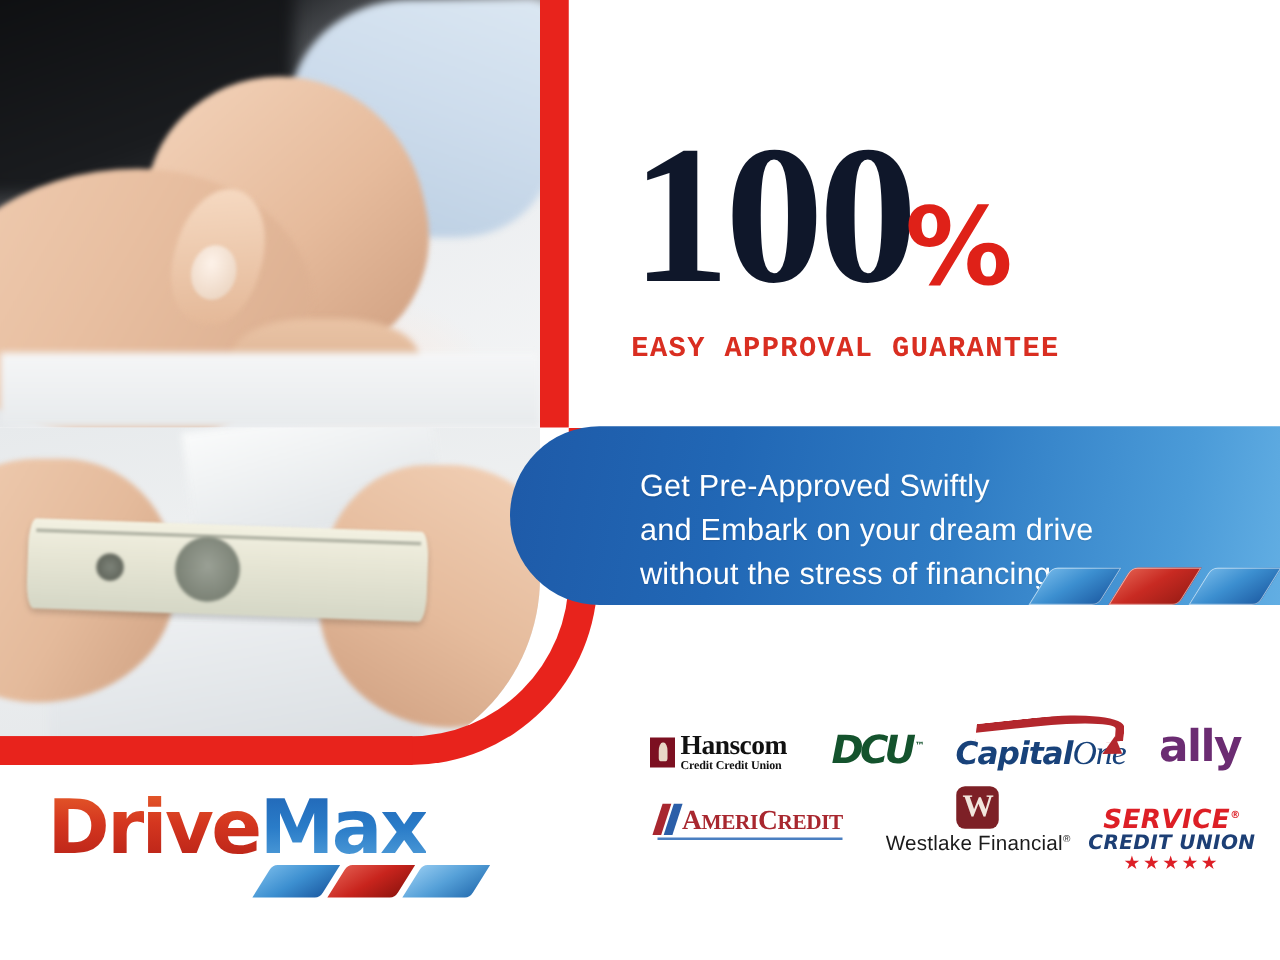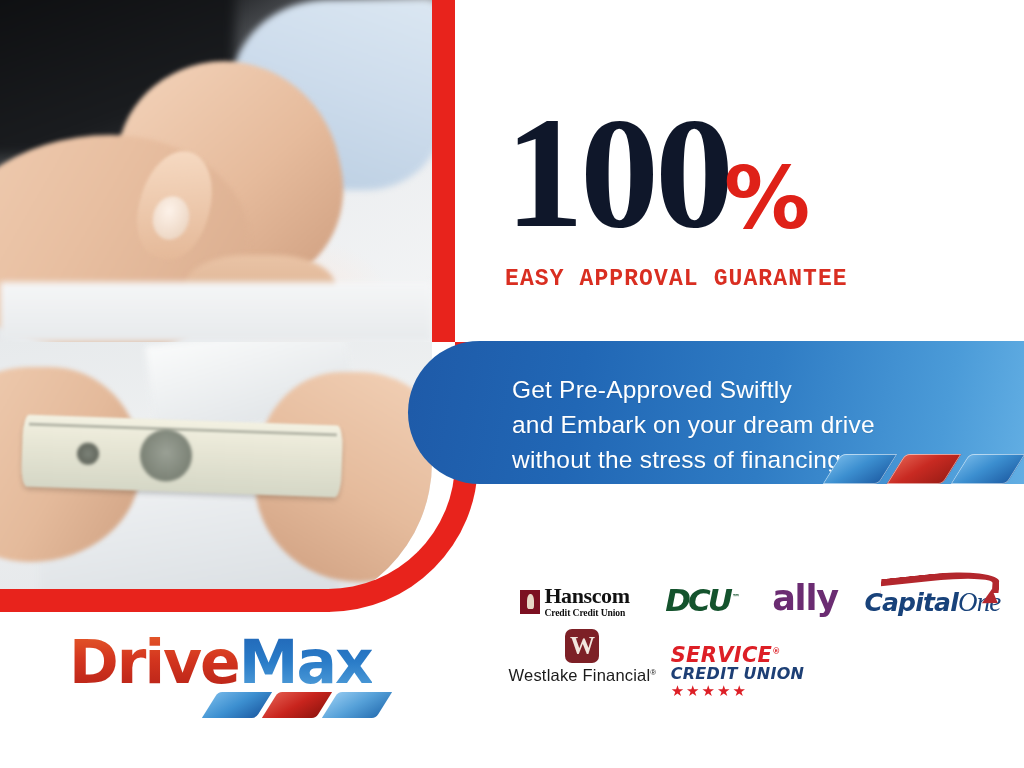--- a/index.html
+++ b/index.html
@@ -368,21 +368,21 @@
     font-size: 25px; font-weight: bold;
     line-height: 34px;
   }
   .westlake .wname {
     font-family: "Liberation Sans", sans-serif;
     font-size: 16.5px; color: #1b1b1b; letter-spacing: 0.2px;
   }
   .westlake .wname sup { font-size: 8px; }
 
   
-  .servicecu { line-height: 1.02; margin-top: 29px; }
+  .servicecu { text-align: center; line-height: 1.02; margin-top: 29px; }
   .servicecu .s1 {
     font-family: "DejaVu Sans", sans-serif;
     font-size: 21px; font-weight: bold; font-style: italic;
     color: #dd1f26; letter-spacing: 0.3px;
   }
   .servicecu .s1 sup { font-size: 8px; }
   .servicecu .s2 {
     font-family: "DejaVu Sans", sans-serif;
     font-size: 16px; font-weight: bold; font-style: italic;
     color: #1d3f75; letter-spacing: 0.3px;
@@ -395,21 +395,20 @@
   #drivemax {
     position: absolute;
     left: 38px; top: 632px;
   }
   #dm-word {
     font-family: "DejaVu Sans", sans-serif;
     font-size: 60px;
     font-weight: bold;
     letter-spacing: -2px;
     line-height: 1;
-    margin-left: 31px;
   }
   #dm-drive {
     background: linear-gradient(180deg,#e8622c 0%, #d4361f 45%, #b31f17 100%);
     -webkit-background-clip: text; background-clip: text;
     color: transparent;
   }
   #dm-max {
     background: linear-gradient(180deg,#1f63b4 0%, #2a7cc8 50%, #5aa6dd 100%);
     -webkit-background-clip: text; background-clip: text;
     color: transparent;
@@ -493,34 +492,45 @@
             <div class="name">Hanscom</div>
             <div class="sub">Credit Credit Union</div>
           </div>
         </div>
       </div>
       <div class="logo-slot" style="width:105px;">
         <div class="dcu">
           <span>DCU</span><span class="tm">™</span>
         </div>
       </div>
-      <div class="logo-slot" style="width:100px;">
-        <div class="ally">ally</div>
-      </div>
       <div class="logo-slot" style="width:155px;">
         <div class="capone">
           <div class="swoosh"></div>
           <div class="words">
             <span>Capital</span><span class="one">One</span>
           </div>
         </div>
       </div>
+      <div class="logo-slot" style="width:100px;">
+        <div class="ally">ally</div>
+      </div>
     </div>
 
     <div class="logo-row" style="height:66px; margin-top:6px;">
+      <div class="logo-slot" style="width:200px;">
+        <div class="americredit">
+          <div>
+            <span class="slashes">
+              <span class="sl r"></span>
+                <span class="sl b"></span>
+            </span><span class="word"><span>A</span><span class="sm">MERI</span><span>C</span><span class="sm">REDIT</span></span>
+          </div>
+          <div class="rule"></div>
+        </div>
+      </div>
       <div class="logo-slot" style="width:165px;">
         <div class="westlake">
           <div class="wbox">W</div>
           <div class="wname"><span>Westlake Financial</span><sup>®</sup></div>
         </div>
       </div>
       <div class="logo-slot" style="width:145px;">
         <div class="servicecu">
           <div class="s1"><span>SERVICE</span><sup>®</sup></div>
           <div class="s2">CREDIT UNION</div>

